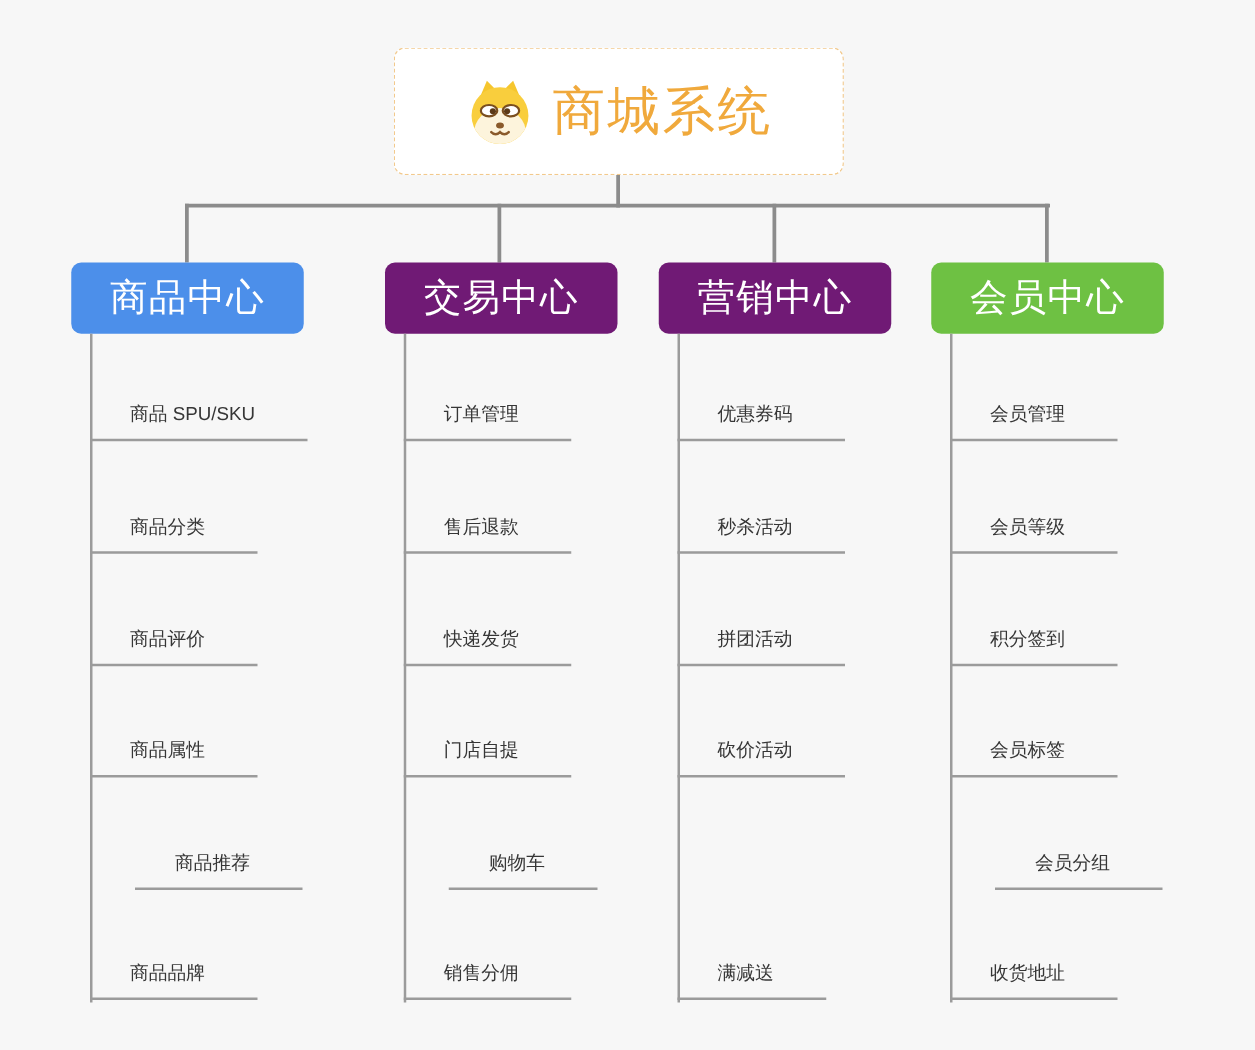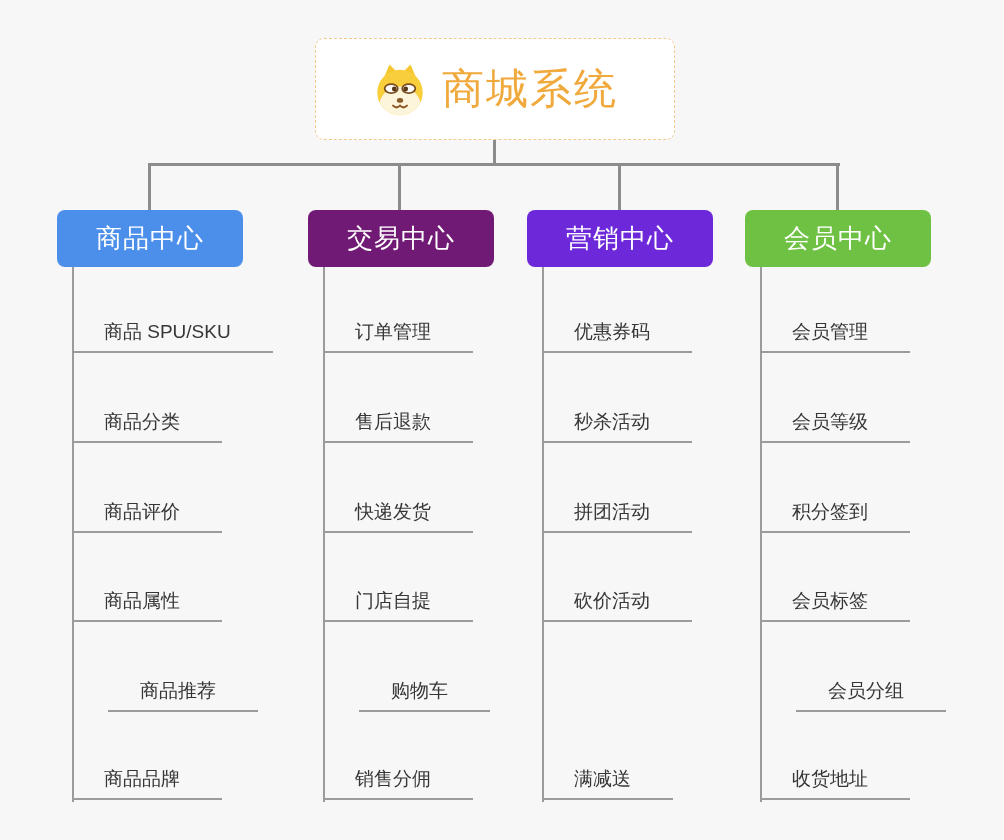--- a/index.html
+++ b/index.html
@@ -37,35 +37,35 @@
   .conn.v { width: 3px; }
   .conn.h { height: 3px; }
 
   
   .branch { position: absolute; top: 210px; width: 240px; height: 600px; }
   .branch-header {
     position: absolute; left: 0; top: 0;
     width: 186px; height: 57px;
     border-radius: 8px;
     color: #FFFFFF;
-    font-size: 26px;
+    font-size: 30px;
     letter-spacing: 1px;
     display: flex; align-items: center; justify-content: center;
     white-space: nowrap;
   }
   .spine {
     position: absolute; left: 15px; top: 57px;
     width: 2px; height: 535px;
     background: #9B9B9B;
   }
   .leaf {
     position: absolute; left: 15px;
     padding: 0 42px 6px 32px;
     border-bottom: 2px solid #9B9B9B;
-    font-size: 19px;
+    font-size: 15px;
     line-height: 26px;
     color: #363636;
     white-space: nowrap;
   }
   .leaf.p0 { top: 109px; }
   .leaf.p1 { top: 199px; }
   .leaf.p2 { top: 289px; }
   .leaf.p3 { top: 378px; }
   .leaf.p4 { top: 468px; margin-left: 36px; }
   .leaf.p5 { top: 556px; }
@@ -121,21 +121,21 @@
     <div class="spine"></div>
     <div class="leaf p0">订单管理</div>
     <div class="leaf p1">售后退款</div>
     <div class="leaf p2">快递发货</div>
     <div class="leaf p3">门店自提</div>
     <div class="leaf p4">购物车</div>
     <div class="leaf p5">销售分佣</div>
   </div>
 
   <div class="branch" style="left:527px;">
-    <div class="branch-header" style="background-color: #6d28d9;">营销中心</div>
+    <div class="branch-header" style="background-color: #701a75;">营销中心</div>
     <div class="spine"></div>
     <div class="leaf p0">优惠券码</div>
     <div class="leaf p1">秒杀活动</div>
     <div class="leaf p2">拼团活动</div>
     <div class="leaf p3">砍价活动</div>
     <div class="leaf p5">满减送</div>
   </div>
 
   <div class="branch" style="left:745px;">
     <div class="branch-header" style="background-color: rgb(110, 193, 67);">会员中心</div>

